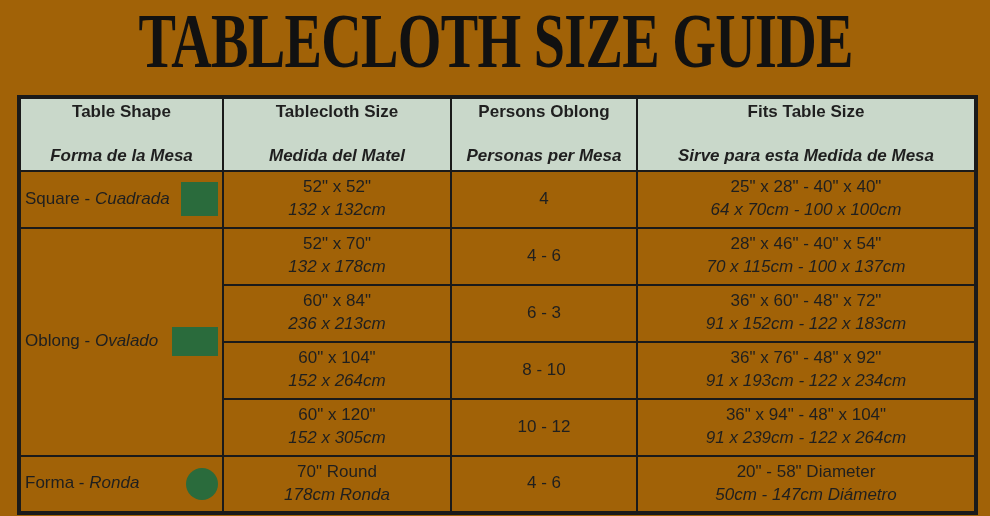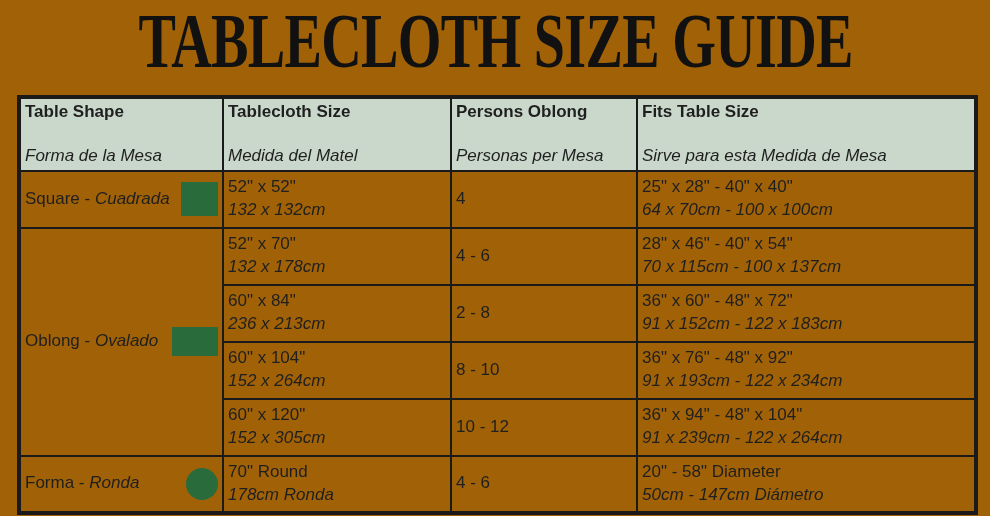--- a/index.html
+++ b/index.html
@@ -39,34 +39,34 @@
     position: absolute;
     left: 17px;
     top: 95px;
     width: 957px;
     height: 410px;
     border-collapse: collapse;
     table-layout: fixed;
   }
   table.guide th, table.guide td {
     border: 2px solid var(--border);
-    text-align: left;
+    text-align: center;
     vertical-align: middle;
     padding: 2px 4px;
     font-size: 17px;
     line-height: 1.35;
   }
   table.guide { border: 4px solid var(--border); }
   th.hdr {
     background: var(--header-bg);
     height: 62px;
     font-weight: 700;
   }
   .l2 { font-style: italic; }
-  th .l2 { font-weight: 400; margin-top: 21px; }
+  th .l2 { font-weight: 700; margin-top: 21px; }
   .it { font-style: italic; }
   tr.data-row { height: 57px; }
   .shape-cell { padding: 0 13px; margin-top: 32px; }
   .shape-wrap {
     display: flex;
     align-items: center;
     justify-content: space-between;
     width: 100%;
   }
   td.oblong { vertical-align: top; padding-top: 9px; }
@@ -143,21 +143,21 @@
           <div class="l1">28" x 46" - 40" x 54"</div>
           <div class="l2">70 x 115cm - 100 x 137cm</div>
         </td>
       </tr>
 
       <tr class="data-row">
         <td>
           <div class="l1">60" x 84"</div>
           <div class="l2">236 x 213cm</div>
         </td>
-        <td>2 - 8</td>
+        <td>6 - 3</td>
         <td>
           <div class="l1">36" x 60" - 48" x 72"</div>
           <div class="l2">91 x 152cm - 122 x 183cm</div>
         </td>
       </tr>
 
       <tr class="data-row">
         <td>
           <div class="l1">60" x 104"</div>
           <div class="l2">152 x 264cm</div>

